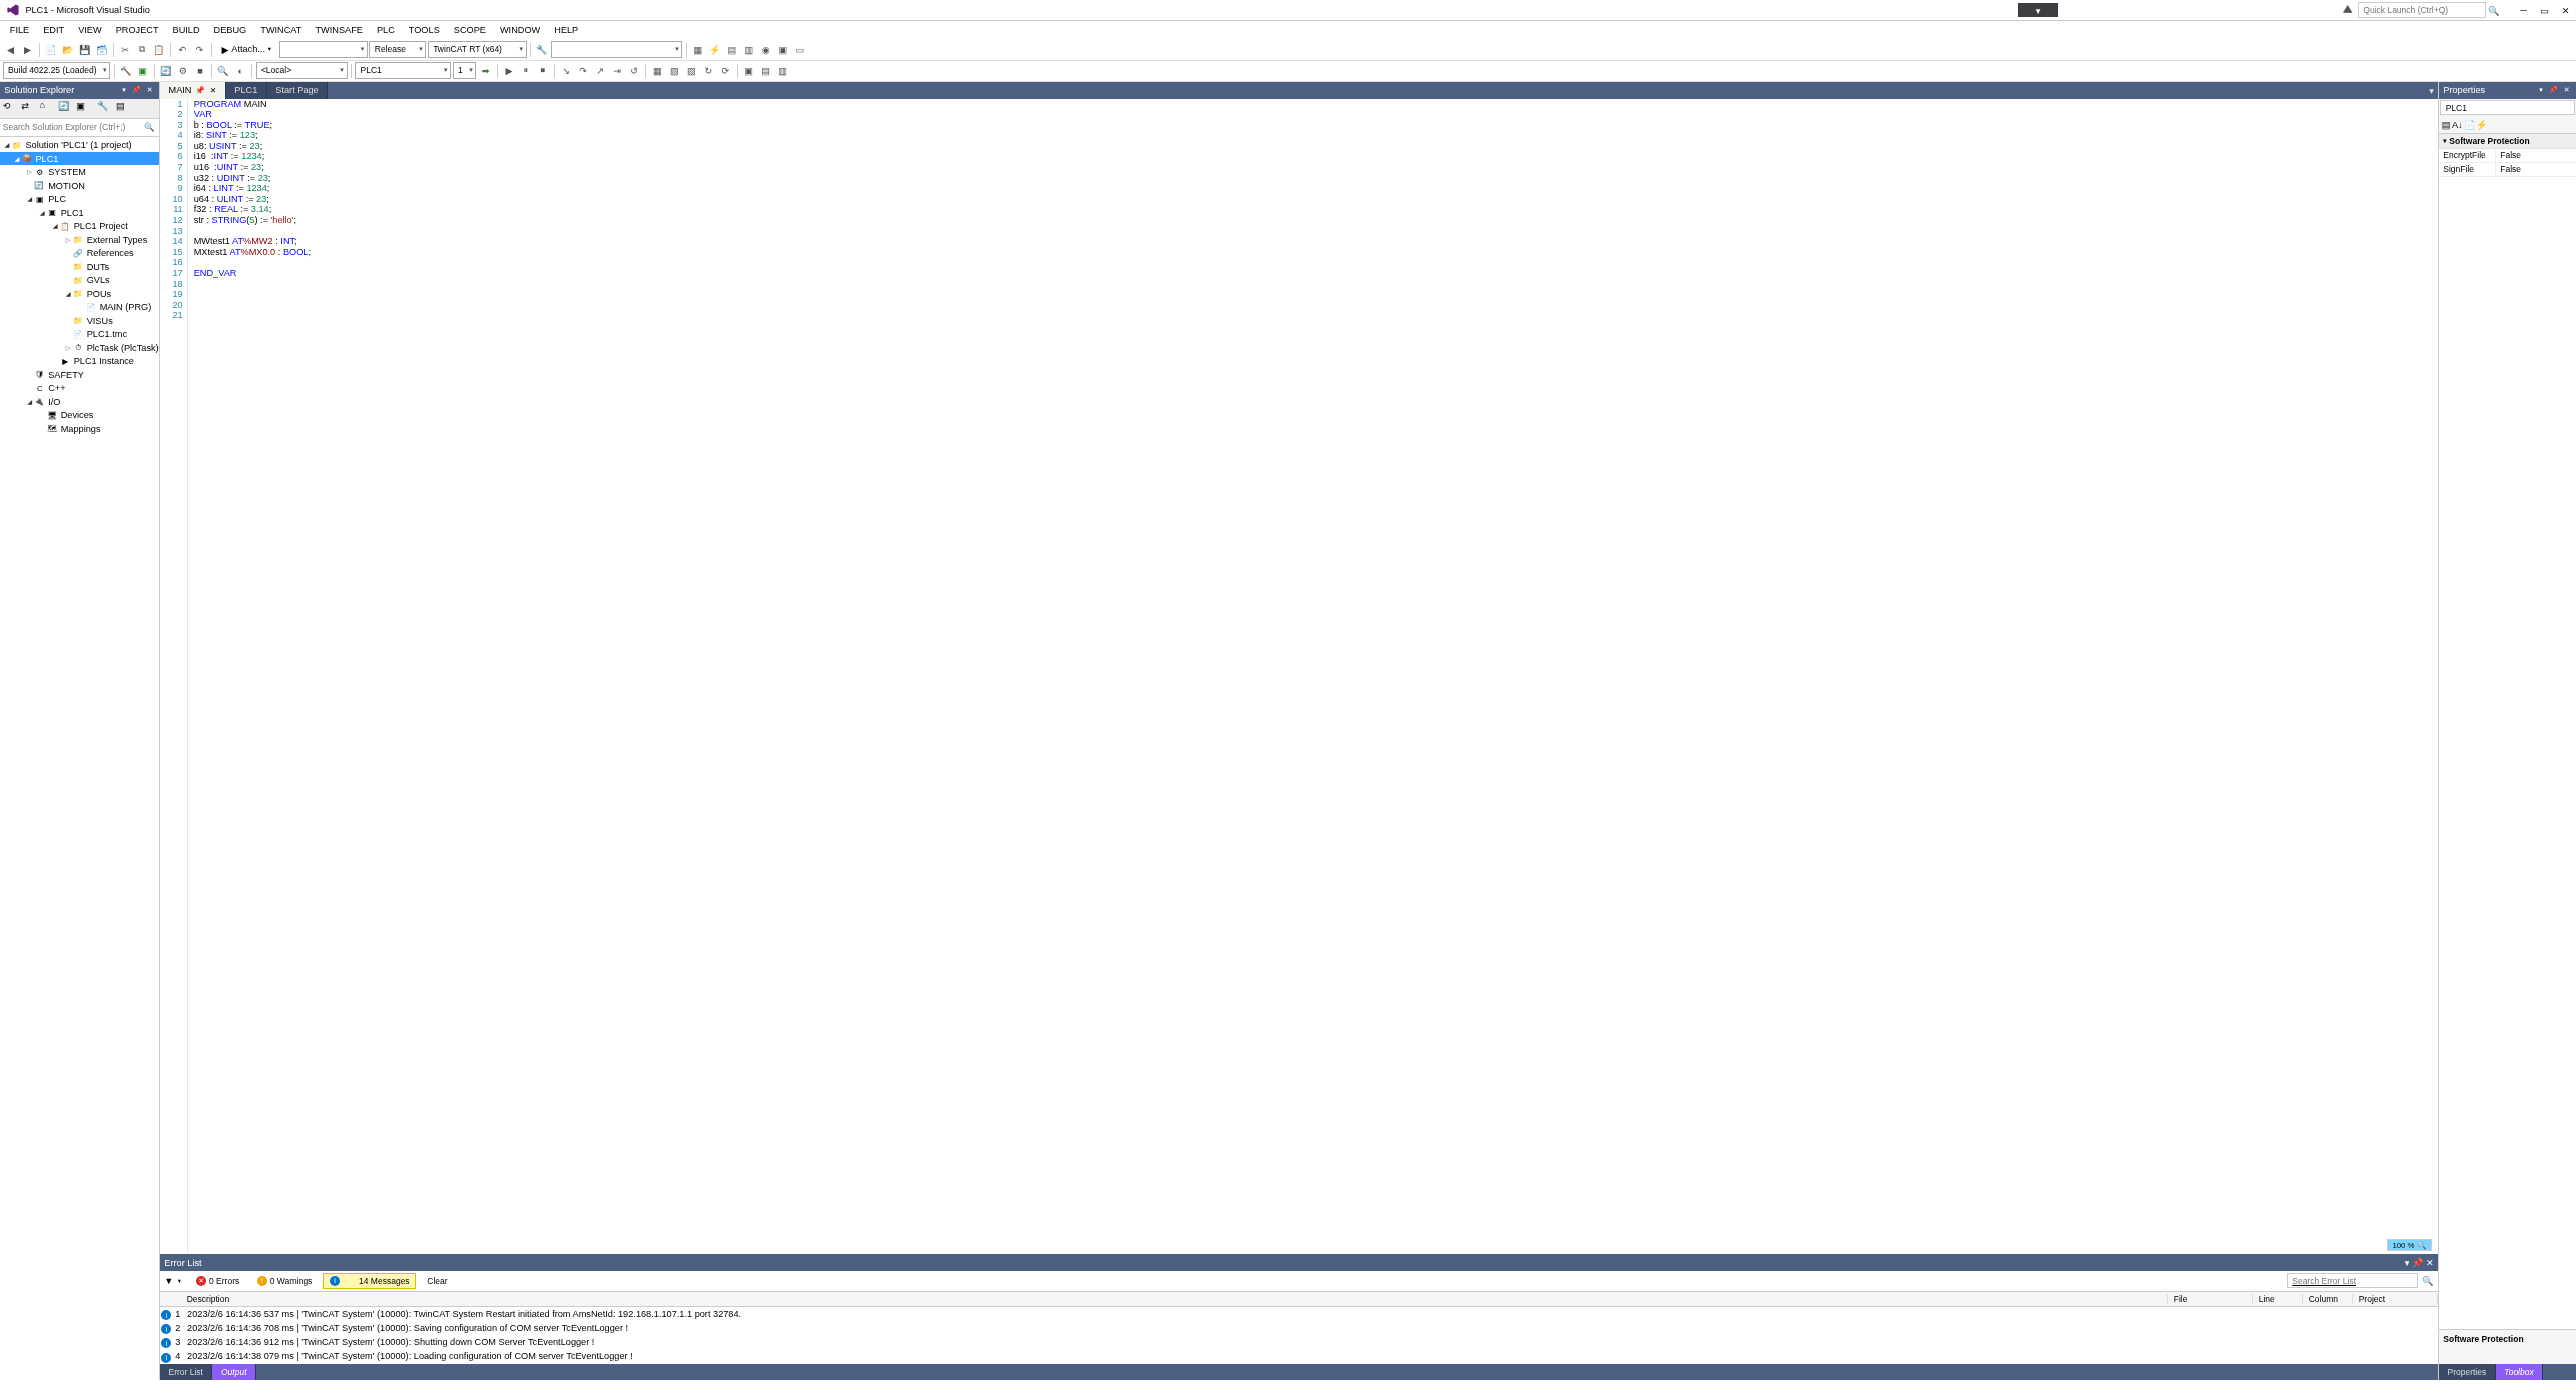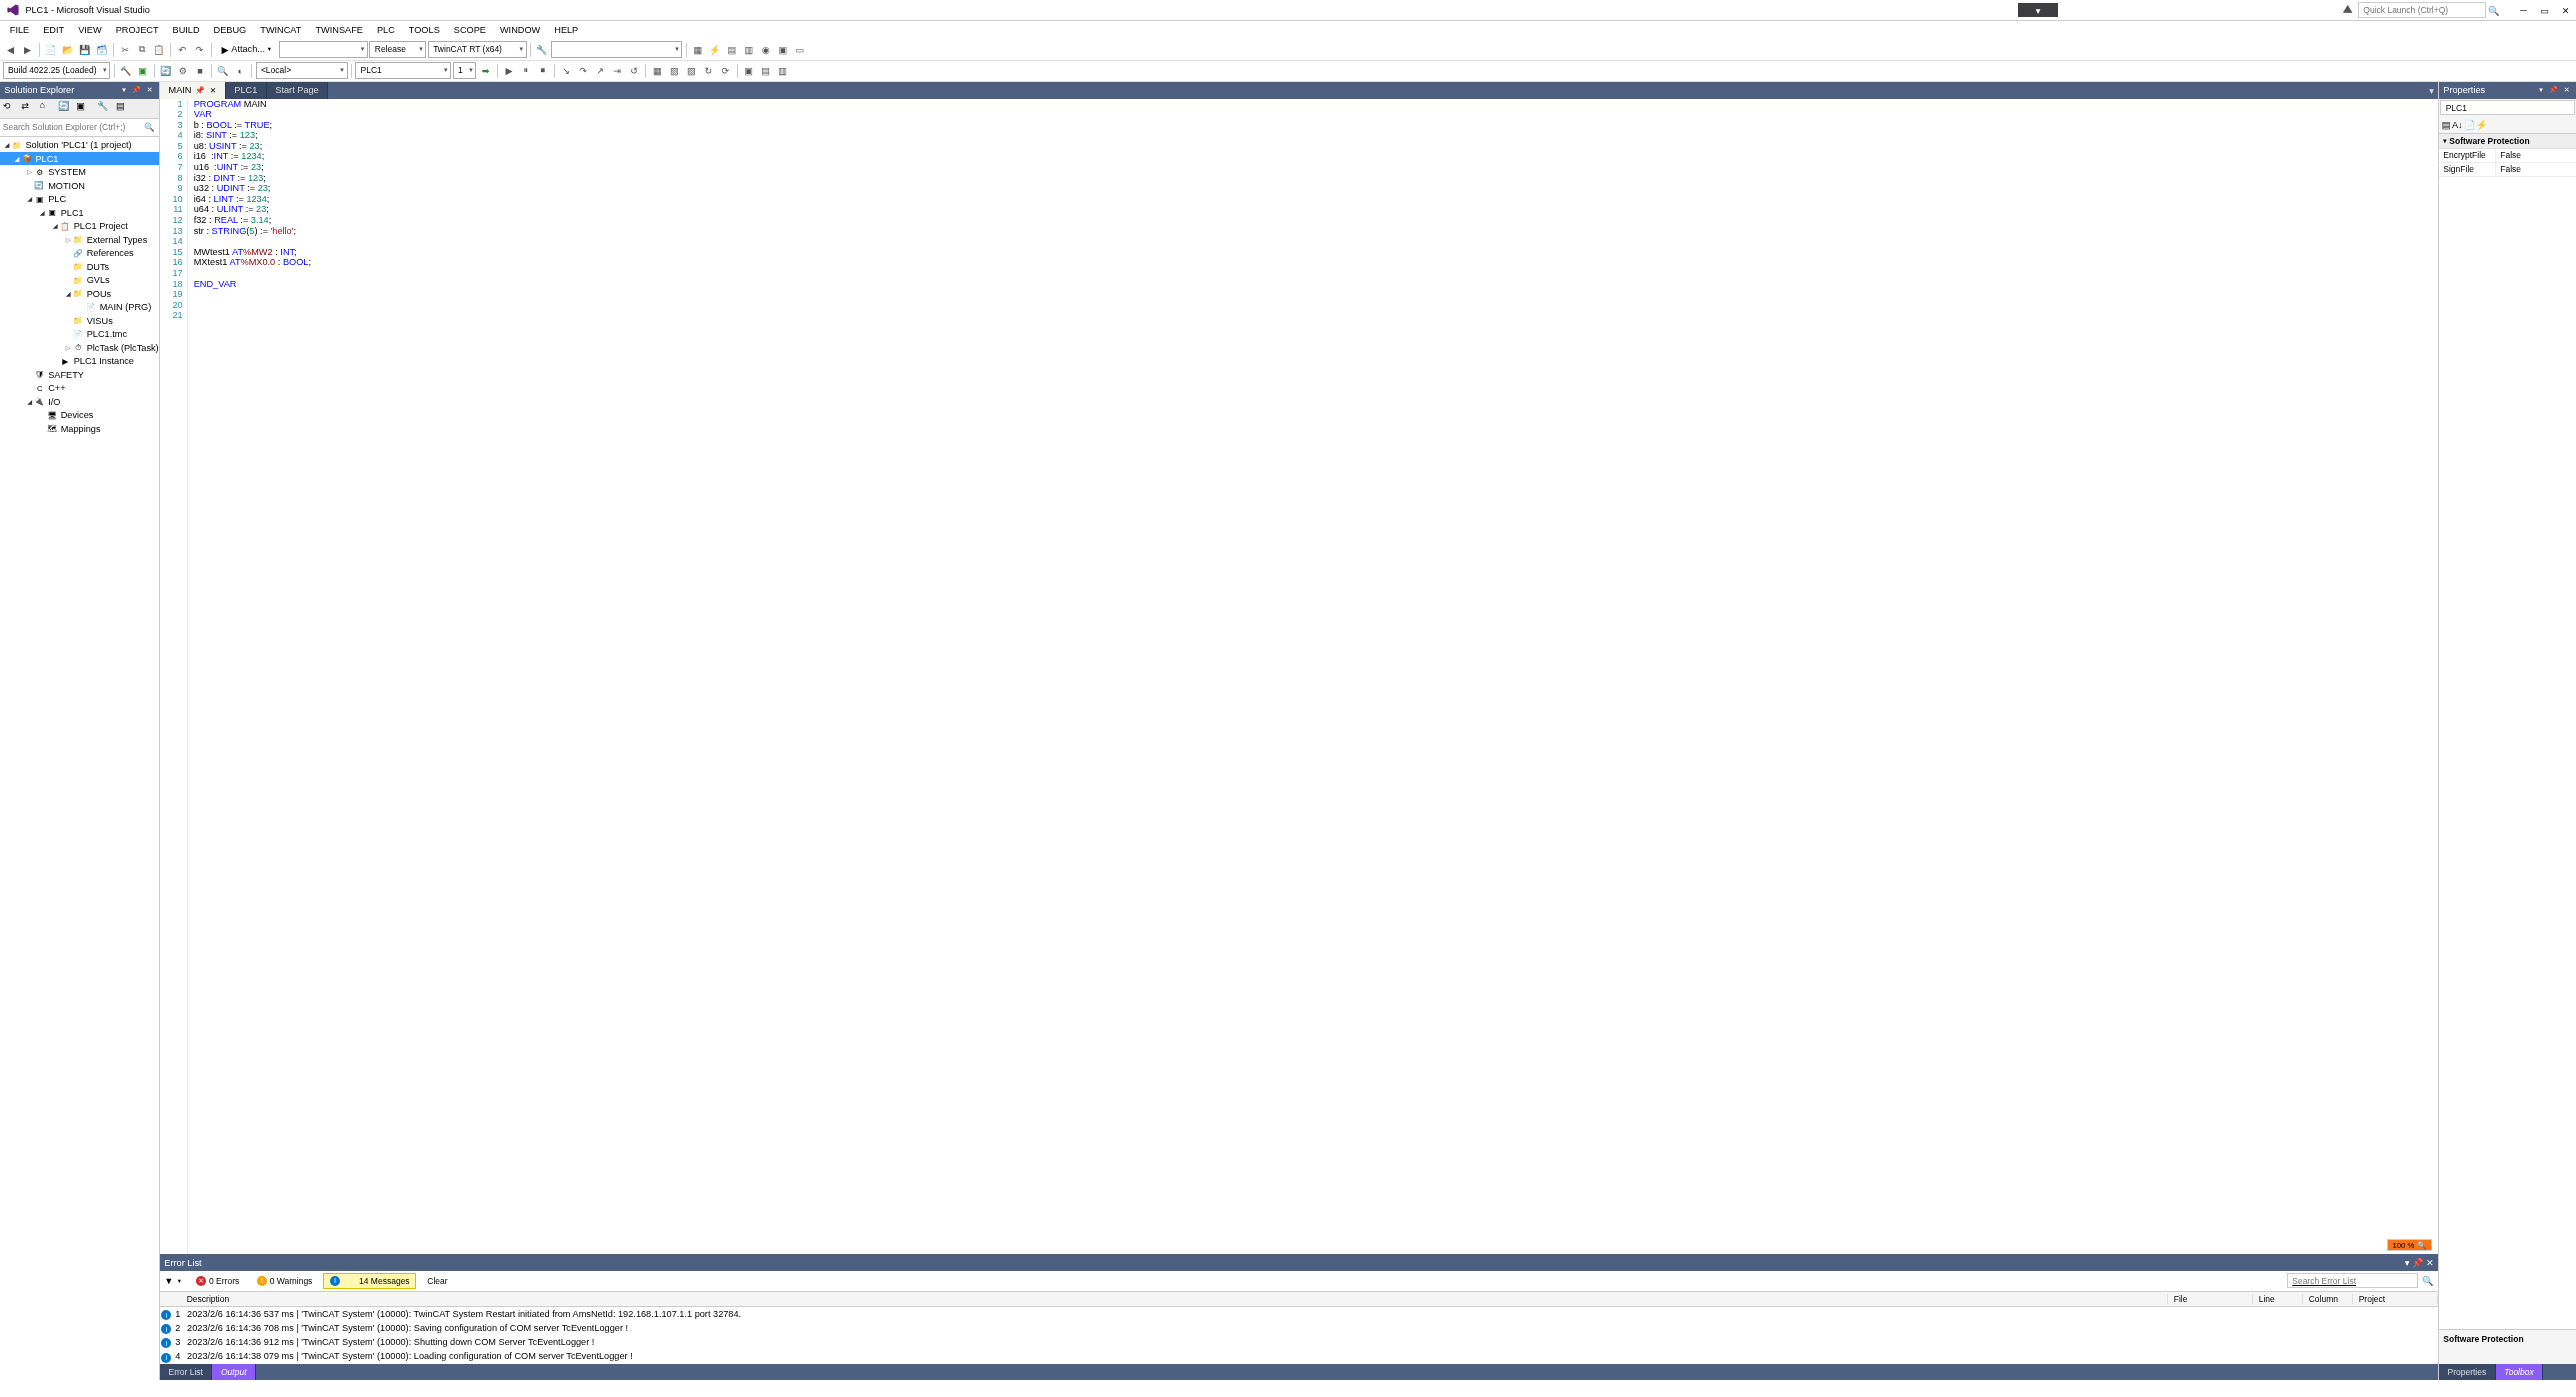--- a/index.html
+++ b/index.html
@@ -62,21 +62,21 @@
 .editor-tab .pin { font-size: 7.8px; margin-left: 4.3px; }
 .editor-tab .xclose { font-size: 7.8px; margin-left: 4.3px; }
 .editor-tabs .etspacer { flex: 1; }
 .editor-tabs .etbtn { width: 12.8px; display: inline-flex; align-items: center; justify-content: center; color: #ddd; }
 .code-editor { flex: 1; display: flex; font-family: Consolas, monospace; font-size: 9.2px; overflow: auto; position: relative; }
 .gutter { width: 28px; background: #fff; border-right: 0.7px solid #e8e8e8; text-align: right; padding-right: 4.3px; color: #2b91af; user-select: none; }
 .gutter div { height: 10.6px; line-height: 10.6px; }
 .code-lines { flex: 1; padding-left: 5.7px; }
 .code-lines div { height: 10.6px; line-height: 10.6px; white-space: pre; }
 .kw { color: #0000ff; } .type { color: #0000ff; } .num { color: #098658; } .str { color: #a31515; } .addr { color: #800000; text-align: center; }
-.zoom { position: absolute; bottom: 2.8px; right: 5.7px; background: #f97316; border: 0.7px solid #ccc; font-size: 7.8px; padding: 0.7px 4.3px; display: flex; align-items: center; gap: 2.8px; }
+.zoom { position: absolute; bottom: 2.8px; right: 5.7px; background: #7dd3fc; border: 0.7px solid #ccc; font-size: 7.8px; padding: 0.7px 4.3px; display: flex; align-items: center; gap: 2.8px; }
 
 
 .error-list { border-top: 1.4px solid #4d6082; display: flex; flex-direction: column; background: #fff; }
 .el-header { display: flex; align-items: center; justify-content: space-between; height: 15.6px; background: #4d6082; color: #fff; padding: 0 4.3px; font-size: 9.2px; }
 .el-filters { display: flex; align-items: center; height: 21px; border-bottom: 0.7px solid #ccc; padding: 0 4.3px; gap: 4.3px; }
 .el-filter { display: inline-flex; align-items: center; gap: 2.8px; padding: 2.1px 5.7px; font-size: 8.5px; border: 0.7px solid transparent; }
 .el-filter.active { background: #fff8b0; border: 0.7px solid #d4c200; gap: 19px; }
 .el-filter .fi { width: 10px; height: 10px; border-radius: 50%; display: inline-flex; align-items: center; justify-content: center; font-size: 7px; color: #fff; }
 .fi.err { background: #d62828; } .fi.warn { background: #f4a300; } .fi.msg { background: #0077cc; }
 .el-search { margin-left: auto; width: 131px; height: 15.6px; border: 0.7px solid #ccc; padding: 0 4.3px; font-size: 8.5px; text-decoration: underline; }
@@ -404,21 +404,20 @@
           <div>21</div>
         </div>
       <div class="code-lines" id="code-lines">
           <div><span class="kw">PROGRAM</span> MAIN</div>
           <div><span class="kw">VAR</span></div>
           <div>b : <span class="type">BOOL</span> := <span class="kw">TRUE</span>;</div>
           <div>i8: <span class="type">SINT</span> := <span class="num">123</span>;</div>
           <div>u8: <span class="type">USINT</span> := <span class="num">23</span>;</div>
           <div>i16  :<span class="type">INT</span> := <span class="num">1234</span>;</div>
           <div>u16  :<span class="type">UINT</span> := <span class="num">23</span>;</div>
-          <div>i32 : <span class="type">DINT</span> := <span class="num">123</span>;</div>
           <div>u32 : <span class="type">UDINT</span> := <span class="num">23</span>;</div>
           <div>i64 : <span class="type">LINT</span> := <span class="num">1234</span>;</div>
           <div>u64 : <span class="type">ULINT</span> := <span class="num">23</span>;</div>
           <div>f32 : <span class="type">REAL</span> := <span class="num">3.14</span>;</div>
           <div>str : <span class="type">STRING</span>(<span class="num">5</span>) := <span class="str">'hello'</span>;</div>
           <div></div>
           <div>MWtest1 <span class="kw">AT</span><span class="addr">%MW2</span> : <span class="type">INT</span>;</div>
           <div>MXtest1 <span class="kw">AT</span><span class="addr">%MX0.0</span> : <span class="type">BOOL</span>;</div>
           <div></div>
           <div><span class="kw">END_VAR</span></div>

